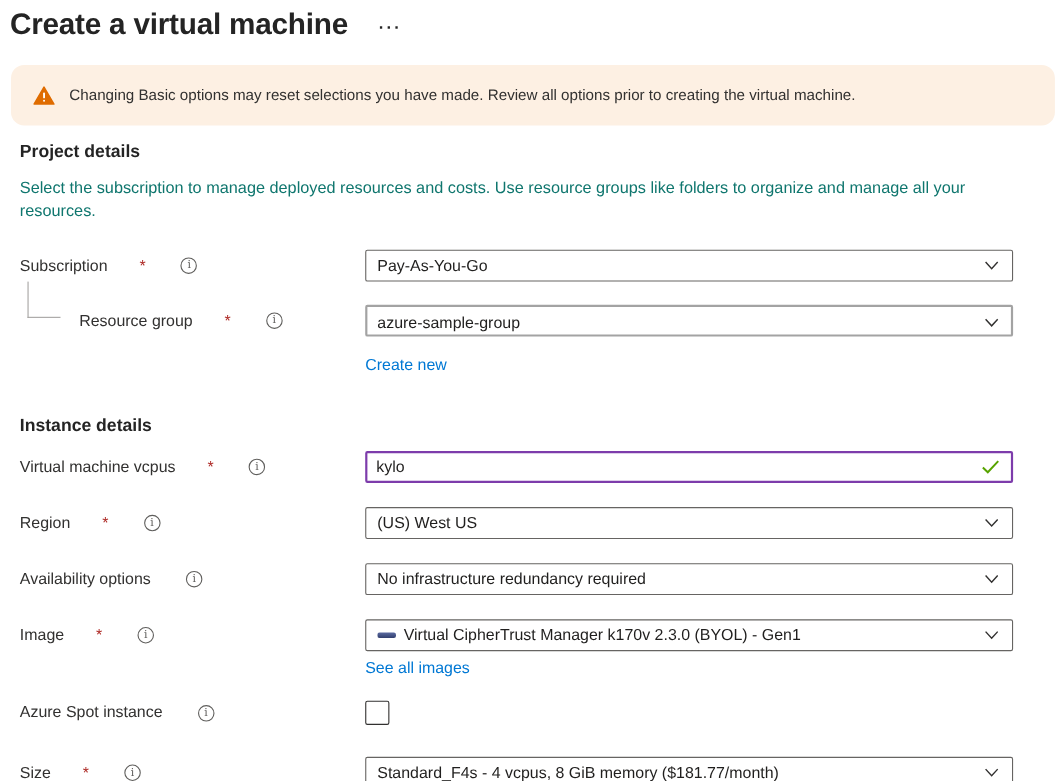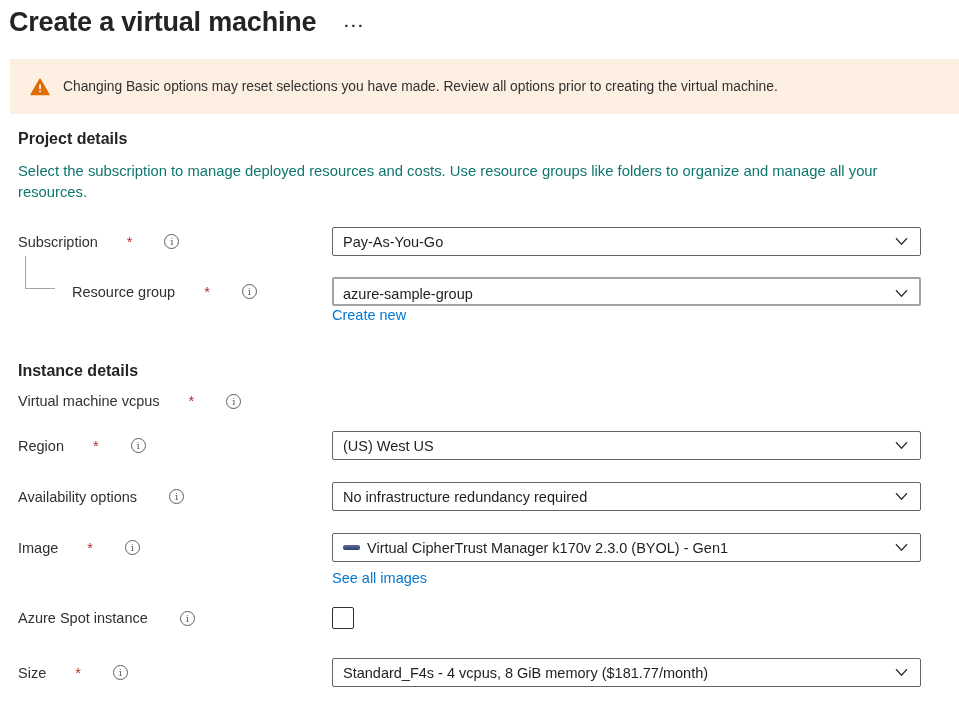--- a/index.html
+++ b/index.html
@@ -15,21 +15,21 @@
   .hdr { display:flex; align-items:center; padding:7px 0 0 9px; }
   .hdr h1 { font-size:27px; font-weight:700; color:#242424; letter-spacing:-0.2px; }
   .more-btn {
     background:none; border:none; cursor:pointer; margin-left:28px; margin-top:6px;
     font-size:15px; font-weight:700; color:#242424; line-height:10px; letter-spacing:2px;
   }
 
   
   .banner {
     margin:21px 0 0 10px; width:949px; height:55px;
-    background:#fdf0e3; display:flex; align-items:center; padding-left:20px;
+    background:#fdf0e3; display:flex; align-items:center; padding-left:20px;border-radius:12px;
   }
   .warn-icon { display:inline-flex; margin-right:13px; flex:none; }
   .banner-text { font-size:13.8px; color:#323130; }
 
   
   .sect-h { margin:16px 0 0 18px; font-size:16px; font-weight:700; color:#242424; }
   .sect-p { margin:13px 18px 0 18px; font-size:14.8px; line-height:21px; color:#0f766e; max-width:905px; }
 
   
   .rows { margin-left:18px; position:relative; }
@@ -57,21 +57,21 @@
     height:29px; border:2px solid #7d3cab; border-radius:2px; background:#fff;
     display:flex; align-items:center; padding:0 10px 0 8px;
   }
   .textfield input {
     border:none; outline:none; flex:1; font-size:14.5px; color:#201f1e;
     font-family:"Liberation Sans", sans-serif; background:transparent;
   }
   .dropdown.focus { border:2px solid #a3a3a3; padding:4px 11px 0 9px; }
 
   .link { font-size:14.5px; color:#0078d4; text-decoration:none; cursor:pointer; }
-  .link-row { margin-top:0; }
+  .link-row { margin-top:17px; }
 
   .connector {
     position:absolute; left:7px; top:29px; width:30px; height:33px;
     border-left:1px solid #a6a4a2; border-bottom:1px solid #a6a4a2;
   }
 
   .checkbox {
     width:22px; height:22px; border:1px solid #323130; border-radius:2px;
     background:#fff; cursor:pointer; appearance:none; -webkit-appearance:none; display:block;
   }
@@ -167,20 +167,30 @@
   <h2 class="sect-h instance">Instance details</h2>
 
   <div class="rows instance">
 
     <div class="form-row">
       <div class="label-col">
         <span>Virtual machine vcpus</span>
         <span class="req">*</span>
         <span class="info">i</span>
       </div>
+      <div class="control-col">
+        <div class="textfield">
+          <input type="text" value="kylo" style="">
+          <span style="display:inline-flex;">
+            <svg width="17" height="13" viewBox="0 0 17 13">
+                <path d="M1.5 7 L6 11.3 L15.5 1.2" fill="none" stroke="#57a300" stroke-width="1.8"></path>
+              </svg>
+          </span>
+        </div>
+      </div>
     </div>
 
     <div class="form-row row-gap22">
       <div class="label-col">
         <span>Region</span>
         <span class="req">*</span>
         <span class="info">i</span>
       </div>
       <div class="control-col">
         <div class="dropdown">

